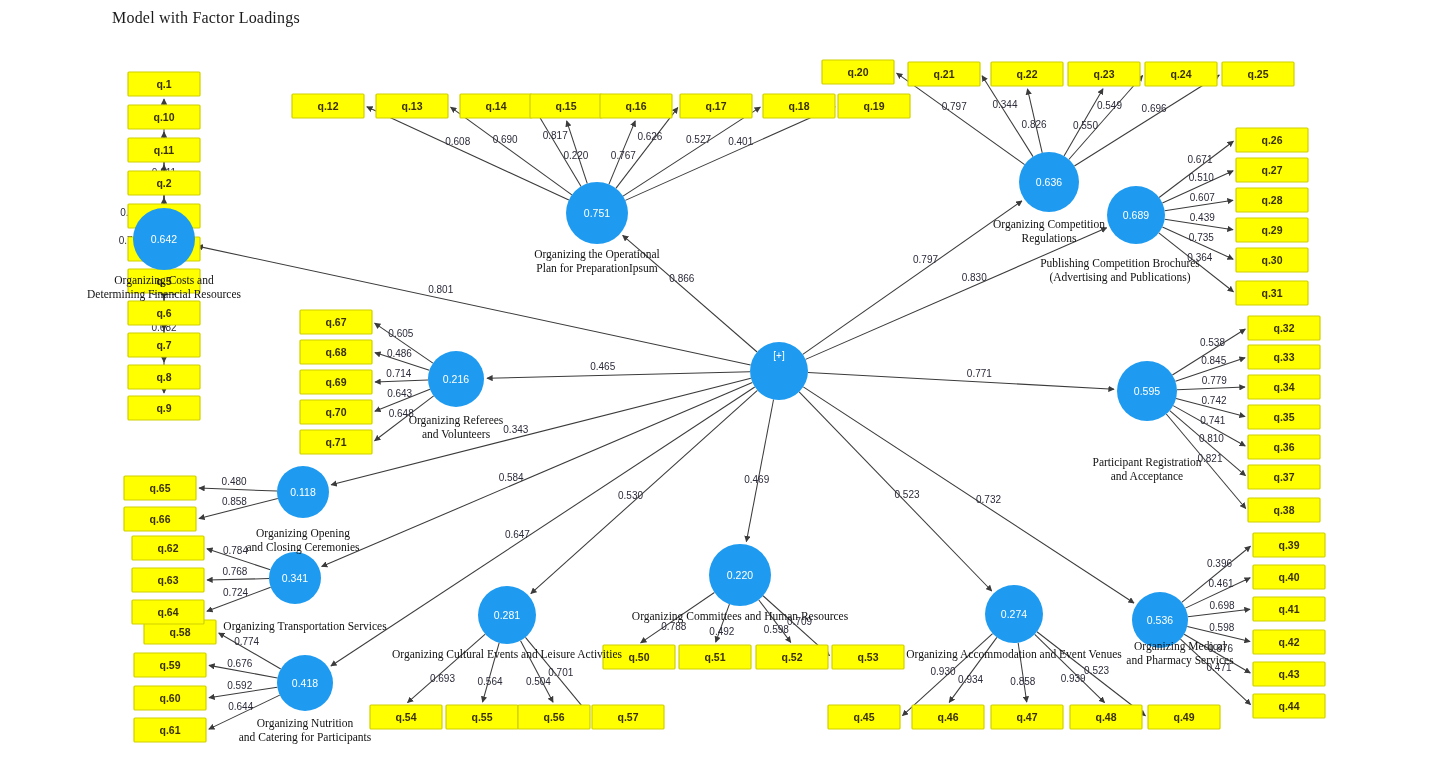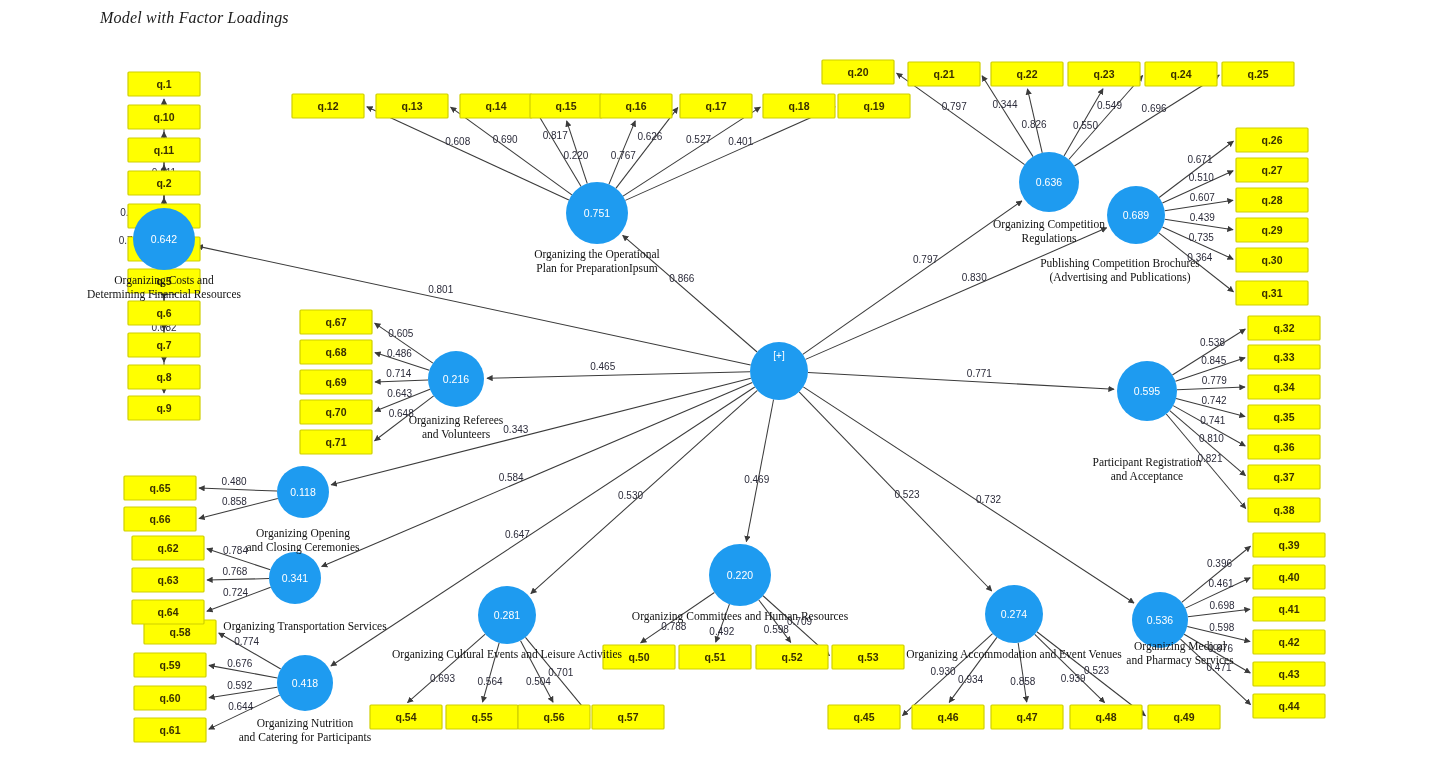--- a/index.html
+++ b/index.html
@@ -1,19 +1,19 @@
 <!DOCTYPE html>
 <html><head>
 <meta charset="utf-8">
 <style>
   html,body{margin:0;padding:0;background:#fff;}
   body{width:1434px;height:784px;overflow:hidden;
        font-family:"Liberation Serif","DejaVu Serif",serif;}
   #root{position:relative;width:1434px;height:784px;background:#ffffff;}
-  #title{position:absolute;left:100px;top:9px;font-style:italic;font-size:16px;color:#1a1a1a;
+  #title{position:absolute;left:112px;top:9px;font-size:16px;color:#1a1a1a;
          font-family:"Liberation Serif","DejaVu Serif",serif;letter-spacing:.2px;}
   svg{position:absolute;left:0;top:0;width:1434px;height:784px;}
   .ind rect{fill:#ffff00;stroke:#cfcf00;stroke-width:1.2;}
   .ind text{font-family:"Liberation Sans","DejaVu Sans",sans-serif;font-size:10.5px;
             fill:#3a3000;text-anchor:middle;font-weight:700;}
   .lv circle{fill:#1e9bf0;stroke:none;}
   .lv .lvval{font-family:"Liberation Sans","DejaVu Sans",sans-serif;font-size:10.5px;
              fill:#ffffff;text-anchor:middle;}
   .lv .lvlab{font-family:"Liberation Serif","DejaVu Serif",serif;font-size:11.5px;
              fill:#111111;text-anchor:middle;}

